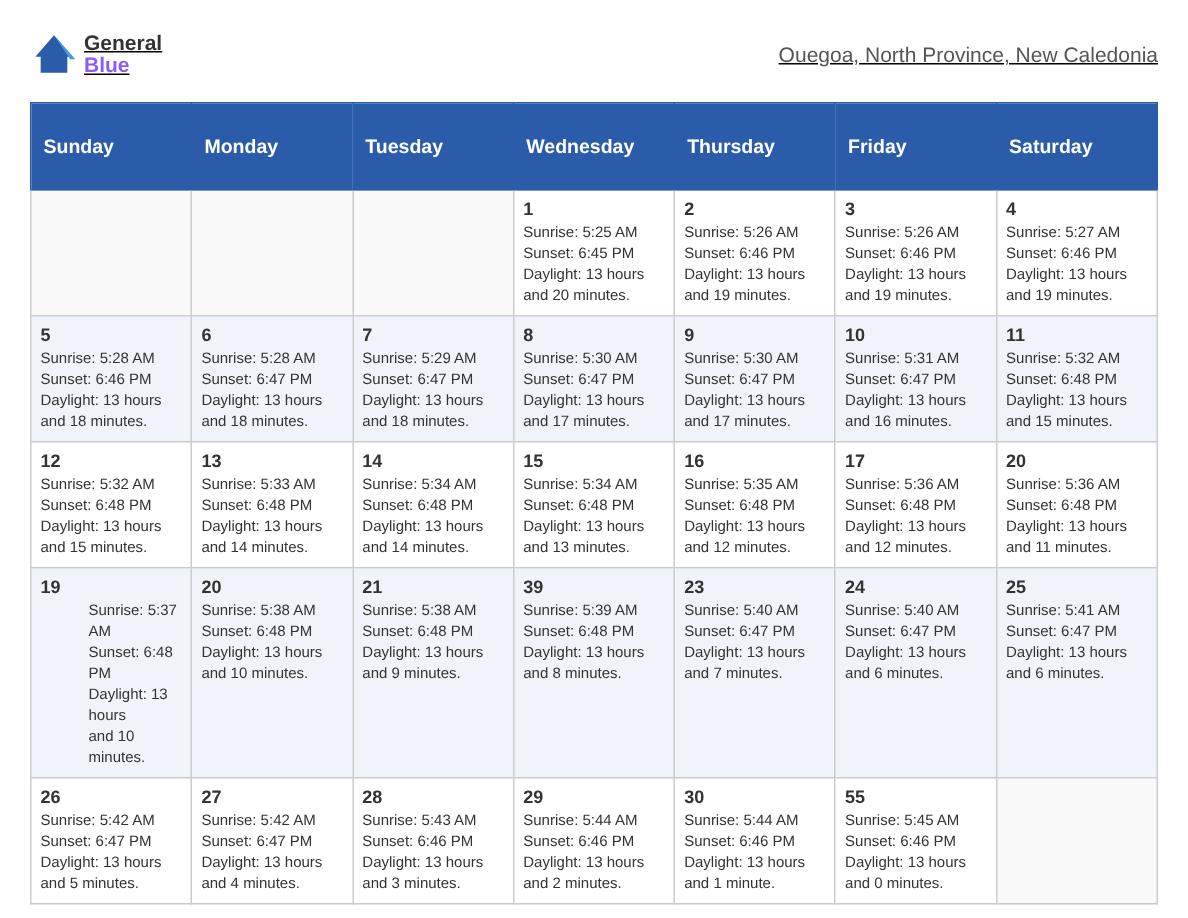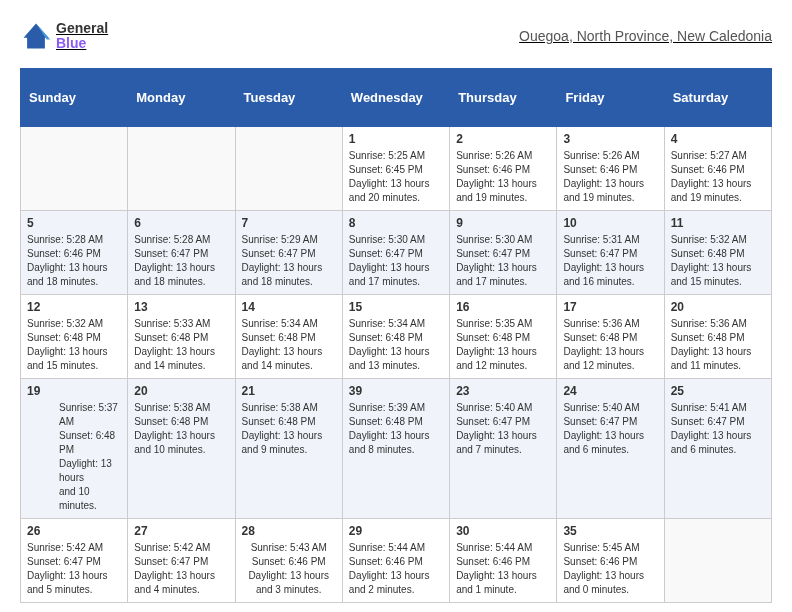--- a/index.html
+++ b/index.html
@@ -316,41 +316,41 @@
         </td>
         <td>
           <div class="day-num">27</div>
           <div class="day-info" style="white-space: pre-line;">Sunrise: 5:42 AM
 Sunset: 6:47 PM
 Daylight: 13 hours
 and 4 minutes.</div>
         </td>
         <td>
           <div class="day-num">28</div>
-          <div class="day-info" style="white-space: pre-line; text-align: center;">Sunrise: 5:43 AM
+          <div class="day-info" style="white-space: pre-line;">Sunrise: 5:43 AM
 Sunset: 6:46 PM
 Daylight: 13 hours
 and 3 minutes.</div>
         </td>
         <td>
           <div class="day-num">29</div>
           <div class="day-info" style="white-space: pre-line;">Sunrise: 5:44 AM
 Sunset: 6:46 PM
 Daylight: 13 hours
 and 2 minutes.</div>
         </td>
         <td>
           <div class="day-num">30</div>
           <div class="day-info" style="white-space: pre-line;">Sunrise: 5:44 AM
 Sunset: 6:46 PM
 Daylight: 13 hours
 and 1 minute.</div>
         </td>
         <td>
-          <div class="day-num">35</div>
+          <div class="day-num">55</div>
           <div class="day-info" style="white-space: pre-line;">Sunrise: 5:45 AM
 Sunset: 6:46 PM
 Daylight: 13 hours
 and 0 minutes.</div>
         </td>
         <td class="empty"></td>
       </tr>
     </tbody>
 </table>
 

